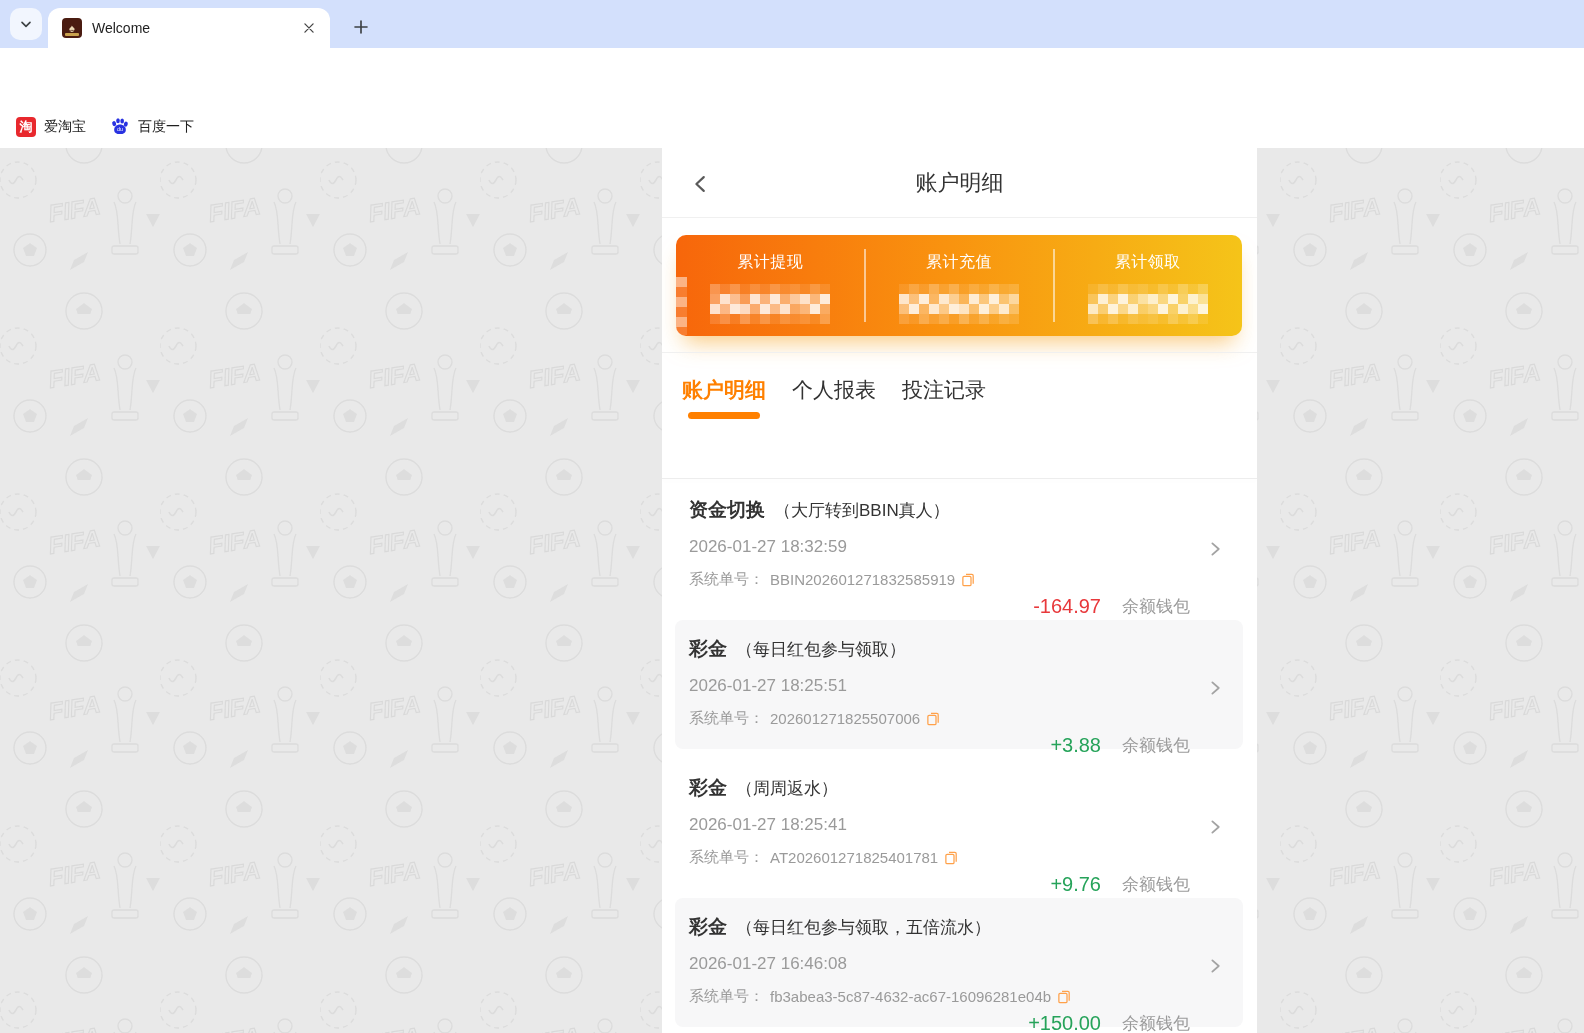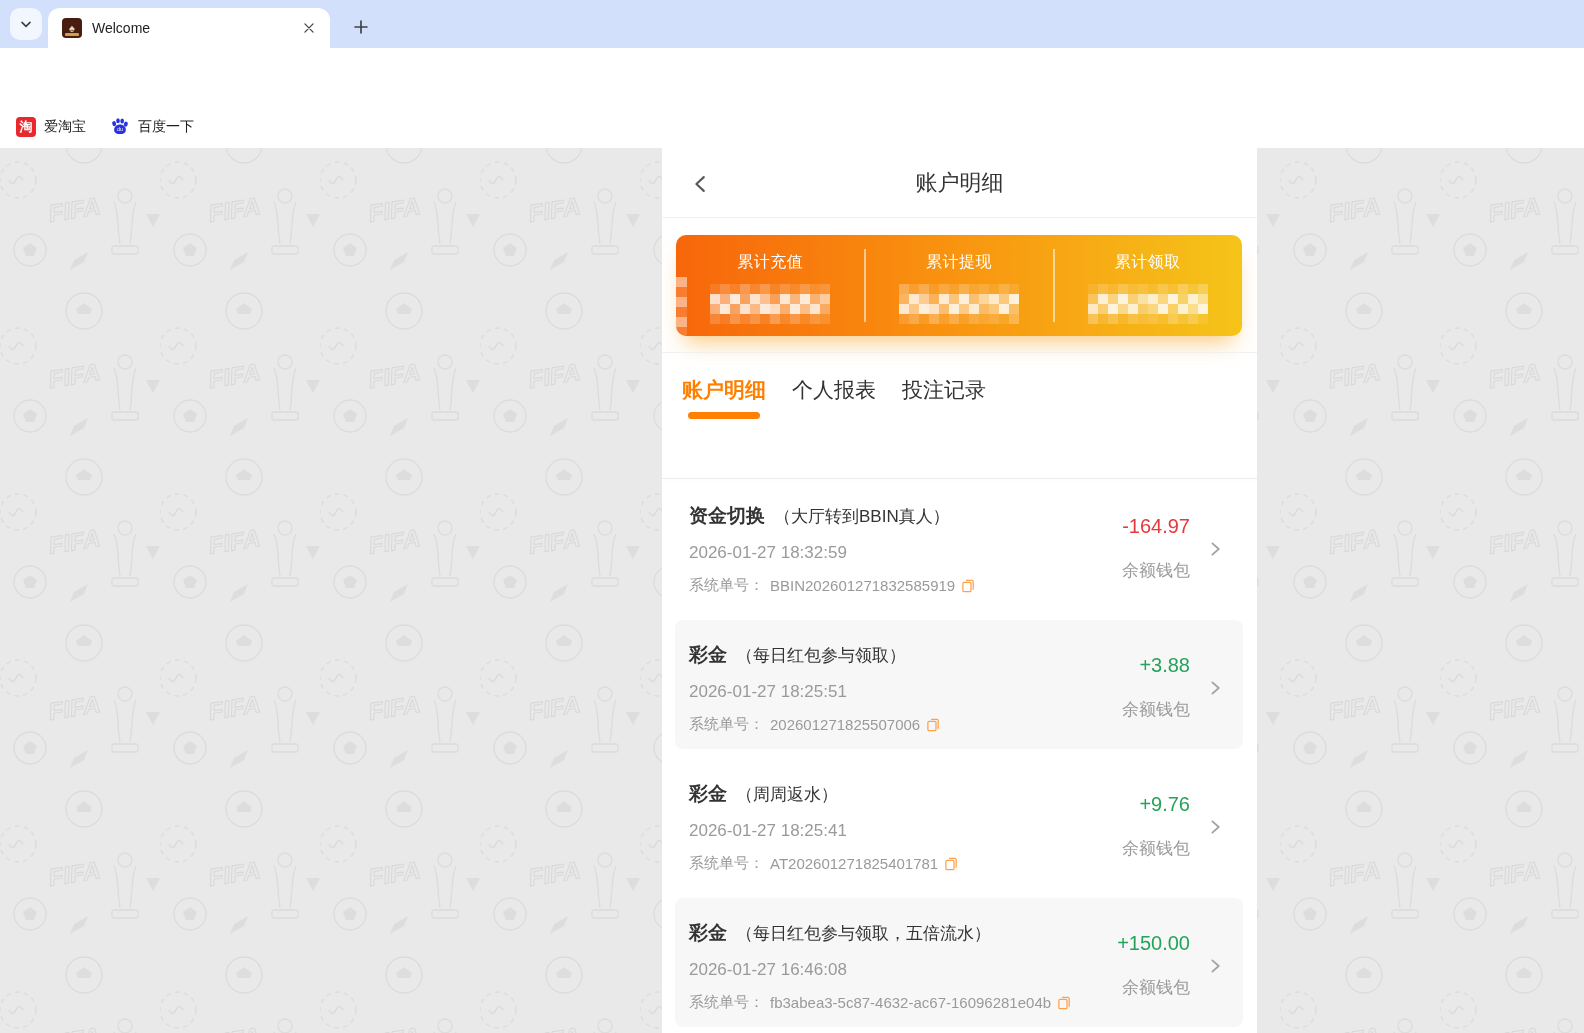--- a/index.html
+++ b/index.html
@@ -67,27 +67,27 @@
   .pill { height:37px; border:1px solid #e0e0e0; border-radius:19px; display:flex; align-items:center;
     justify-content:space-between; padding:0 16px 0 20px; background:#fff; }
   .pill-label { font-size:16px; color:#999; margin-right:14px; }
   .pill.p1 { width:103px; } .pill.p2 { width:118px; } .pill.p3 { width:118px; }
 
   .sec-div2 { position:absolute; left:0; top:330px; width:100%; border-top:1px solid #ededed; box-shadow:0 2px 4px rgba(0,0,0,.04); }
 
   .list { position:absolute; left:0; top:331px; width:100%; }
   .row { position:relative; height:139px; }
   .row.alt::before { content:""; position:absolute; left:13px; right:14px; top:2px; bottom:8px; background:#f7f7f8; border-radius:8px; }
-  .row-main { position:absolute; left:27px; top:24px; }
+  .row-main { position:absolute; left:27px; top:18px; }
   .row-title { display:flex; align-items:baseline; gap:9px; }
   .row-type { font-size:19px; font-weight:bold; color:#333; }
   .row-desc { font-size:17px; color:#333; }
   .row-date { margin-top:14px; font-size:17px; color:#9a9a9a; }
   .row-order { margin-top:13px; font-size:15px; color:#9a9a9a; display:flex; align-items:center; gap:6px; }
-  .row-right { position:absolute; right:67px; top:0; height:100%; display:flex; flex-direction:column;
+  .row-right { position:absolute; right:67px; top:0; height:100%; display:flex; flex-direction:row;
     justify-content:center; align-items:flex-end; gap:21px; }
   .amount { font-size:20px; }
   .row.neg .amount { color:#e8383b; }
   .row.pos .amount { color:#26a35a; }
   .wallet { font-size:17px; color:#9a9a9a; }
   .chev { position:absolute; right:33px; top:50%; transform:translateY(-50%); }
 </style>
 </head>
 <body>
 
@@ -197,123 +197,123 @@
         <svg width="22" height="22" viewBox="0 0 24 24">
             <path d="M15 4.5L7 12l8 7.5" fill="none" stroke="#5a5a5a" stroke-width="2.4" stroke-linecap="round" stroke-linejoin="round"></path>
           </svg>
       </div>
       <div class="page-title">账户明细</div>
     </div>
 
     <div class="summary-card">
       <div class="edge-mosaic"></div>
       <div class="sum-col">
-        <div class="sum-label">累计充值</div>
+        <div class="sum-label">累计提现</div>
         <div class="mosaic">
+            <i style="opacity: 0.28;"></i>
+            <i style="opacity: 0.14;"></i>
+            <i style="opacity: 0.26;"></i>
+            <i style="opacity: 0.1;"></i>
+            <i style="opacity: 0.2;"></i>
+            <i style="opacity: 0.12;"></i>
+            <i style="opacity: 0.24;"></i>
+            <i style="opacity: 0.14;"></i>
+            <i style="opacity: 0.18;"></i>
             <i style="opacity: 0.1;"></i>
             <i style="opacity: 0.22;"></i>
             <i style="opacity: 0.12;"></i>
-            <i style="opacity: 0.28;"></i>
-            <i style="opacity: 0.14;"></i>
-            <i style="opacity: 0.26;"></i>
-            <i style="opacity: 0.1;"></i>
-            <i style="opacity: 0.2;"></i>
-            <i style="opacity: 0.12;"></i>
-            <i style="opacity: 0.24;"></i>
-            <i style="opacity: 0.14;"></i>
-            <i style="opacity: 0.18;"></i>
-            <i style="opacity: 0.78;"></i>
-            <i style="opacity: 0.45;"></i>
-            <i style="opacity: 0.85;"></i>
             <i style="opacity: 0.35;"></i>
             <i style="opacity: 0.8;"></i>
             <i style="opacity: 0.55;"></i>
             <i style="opacity: 0.3;"></i>
             <i style="opacity: 0.82;"></i>
             <i style="opacity: 0.45;"></i>
             <i style="opacity: 0.85;"></i>
             <i style="opacity: 0.4;"></i>
             <i style="opacity: 0.6;"></i>
-            <i style="opacity: 0.45;"></i>
-            <i style="opacity: 0.85;"></i>
-            <i style="opacity: 0.35;"></i>
+            <i style="opacity: 0.78;"></i>
+            <i style="opacity: 0.45;"></i>
+            <i style="opacity: 0.85;"></i>
             <i style="opacity: 0.8;"></i>
             <i style="opacity: 0.5;"></i>
             <i style="opacity: 0.85;"></i>
             <i style="opacity: 0.75;"></i>
             <i style="opacity: 0.4;"></i>
             <i style="opacity: 0.85;"></i>
             <i style="opacity: 0.5;"></i>
             <i style="opacity: 0.8;"></i>
             <i style="opacity: 0.35;"></i>
-            <i style="opacity: 0.18;"></i>
-            <i style="opacity: 0.1;"></i>
-            <i style="opacity: 0.26;"></i>
-            <i style="opacity: 0.14;"></i>
-            <i style="opacity: 0.24;"></i>
-            <i style="opacity: 0.1;"></i>
-            <i style="opacity: 0.28;"></i>
-            <i style="opacity: 0.12;"></i>
-            <i style="opacity: 0.24;"></i>
-            <i style="opacity: 0.1;"></i>
-            <i style="opacity: 0.2;"></i>
-            <i style="opacity: 0.14;"></i>
+            <i style="opacity: 0.45;"></i>
+            <i style="opacity: 0.85;"></i>
+            <i style="opacity: 0.35;"></i>
+            <i style="opacity: 0.14;"></i>
+            <i style="opacity: 0.24;"></i>
+            <i style="opacity: 0.1;"></i>
+            <i style="opacity: 0.28;"></i>
+            <i style="opacity: 0.12;"></i>
+            <i style="opacity: 0.24;"></i>
+            <i style="opacity: 0.1;"></i>
+            <i style="opacity: 0.2;"></i>
+            <i style="opacity: 0.14;"></i>
+            <i style="opacity: 0.18;"></i>
+            <i style="opacity: 0.1;"></i>
+            <i style="opacity: 0.26;"></i>
           </div>
       </div>
       <div class="sum-col">
-        <div class="sum-label">累计提现</div>
+        <div class="sum-label">累计充值</div>
         <div class="mosaic">
-            <i style="opacity: 0.28;"></i>
-            <i style="opacity: 0.14;"></i>
-            <i style="opacity: 0.26;"></i>
-            <i style="opacity: 0.1;"></i>
-            <i style="opacity: 0.2;"></i>
-            <i style="opacity: 0.12;"></i>
-            <i style="opacity: 0.24;"></i>
-            <i style="opacity: 0.14;"></i>
-            <i style="opacity: 0.18;"></i>
             <i style="opacity: 0.1;"></i>
             <i style="opacity: 0.22;"></i>
             <i style="opacity: 0.12;"></i>
+            <i style="opacity: 0.28;"></i>
+            <i style="opacity: 0.14;"></i>
+            <i style="opacity: 0.26;"></i>
+            <i style="opacity: 0.1;"></i>
+            <i style="opacity: 0.2;"></i>
+            <i style="opacity: 0.12;"></i>
+            <i style="opacity: 0.24;"></i>
+            <i style="opacity: 0.14;"></i>
+            <i style="opacity: 0.18;"></i>
+            <i style="opacity: 0.78;"></i>
+            <i style="opacity: 0.45;"></i>
+            <i style="opacity: 0.85;"></i>
             <i style="opacity: 0.35;"></i>
             <i style="opacity: 0.8;"></i>
             <i style="opacity: 0.55;"></i>
             <i style="opacity: 0.3;"></i>
             <i style="opacity: 0.82;"></i>
             <i style="opacity: 0.45;"></i>
             <i style="opacity: 0.85;"></i>
             <i style="opacity: 0.4;"></i>
             <i style="opacity: 0.6;"></i>
-            <i style="opacity: 0.78;"></i>
-            <i style="opacity: 0.45;"></i>
-            <i style="opacity: 0.85;"></i>
+            <i style="opacity: 0.45;"></i>
+            <i style="opacity: 0.85;"></i>
+            <i style="opacity: 0.35;"></i>
             <i style="opacity: 0.8;"></i>
             <i style="opacity: 0.5;"></i>
             <i style="opacity: 0.85;"></i>
             <i style="opacity: 0.75;"></i>
             <i style="opacity: 0.4;"></i>
             <i style="opacity: 0.85;"></i>
             <i style="opacity: 0.5;"></i>
             <i style="opacity: 0.8;"></i>
             <i style="opacity: 0.35;"></i>
-            <i style="opacity: 0.45;"></i>
-            <i style="opacity: 0.85;"></i>
-            <i style="opacity: 0.35;"></i>
-            <i style="opacity: 0.14;"></i>
-            <i style="opacity: 0.24;"></i>
-            <i style="opacity: 0.1;"></i>
-            <i style="opacity: 0.28;"></i>
-            <i style="opacity: 0.12;"></i>
-            <i style="opacity: 0.24;"></i>
-            <i style="opacity: 0.1;"></i>
-            <i style="opacity: 0.2;"></i>
-            <i style="opacity: 0.14;"></i>
-            <i style="opacity: 0.18;"></i>
-            <i style="opacity: 0.1;"></i>
-            <i style="opacity: 0.26;"></i>
+            <i style="opacity: 0.18;"></i>
+            <i style="opacity: 0.1;"></i>
+            <i style="opacity: 0.26;"></i>
+            <i style="opacity: 0.14;"></i>
+            <i style="opacity: 0.24;"></i>
+            <i style="opacity: 0.1;"></i>
+            <i style="opacity: 0.28;"></i>
+            <i style="opacity: 0.12;"></i>
+            <i style="opacity: 0.24;"></i>
+            <i style="opacity: 0.1;"></i>
+            <i style="opacity: 0.2;"></i>
+            <i style="opacity: 0.14;"></i>
           </div>
       </div>
       <div class="sum-col">
         <div class="sum-label">累计领取</div>
         <div class="mosaic">
             <i style="opacity: 0.1;"></i>
             <i style="opacity: 0.2;"></i>
             <i style="opacity: 0.12;"></i>
             <i style="opacity: 0.24;"></i>
             <i style="opacity: 0.14;"></i>

